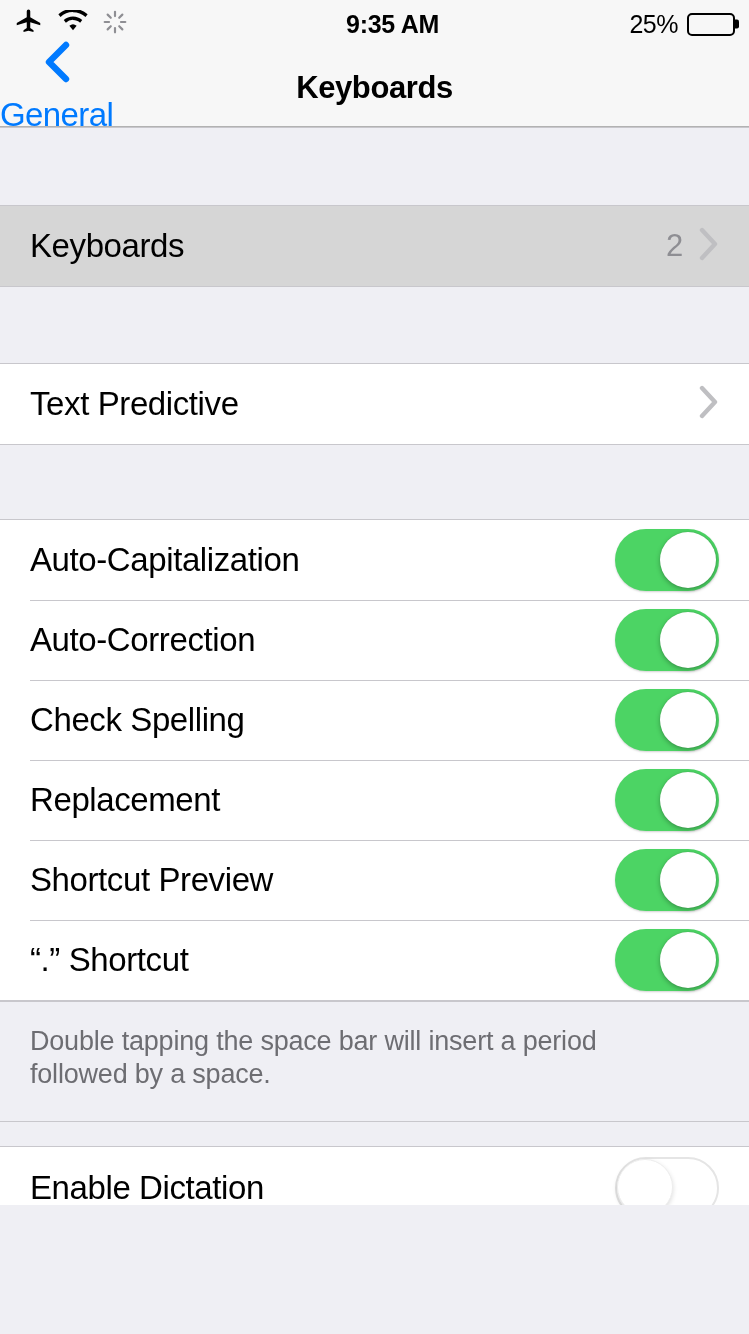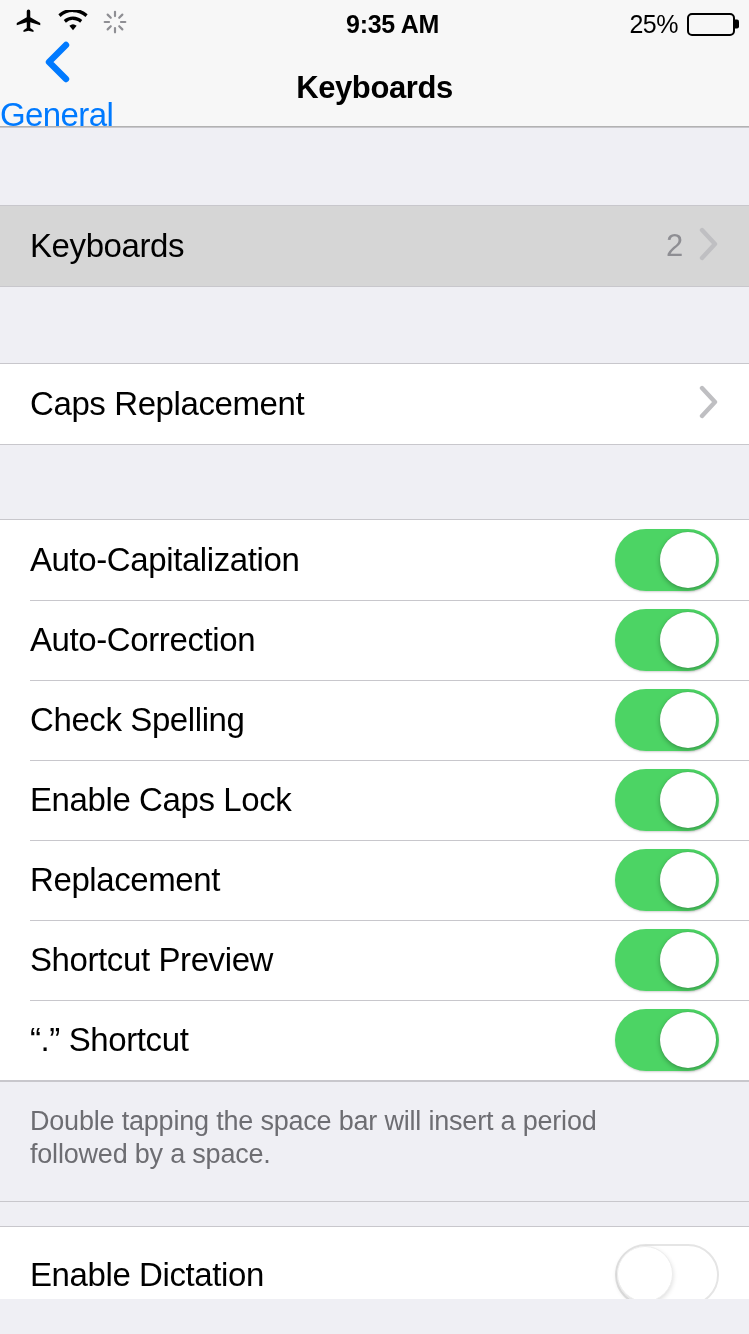--- a/index.html
+++ b/index.html
@@ -91,21 +91,21 @@
   
   .footer {
     background:#EFEFF4; border-top:1px solid #C8C7CC; border-bottom:1px solid #C8C7CC;
     padding:23px 30px 30px 30px;
   }
   .footer-text {
     font-size:27px; line-height:1.22; color:#6D6D72; letter-spacing:-0.2px;
     max-width:640px;
   }
 
-  .row-clipped { height:72px; overflow:hidden;border-radius:24px; }
+  .row-clipped { height:58px; overflow:hidden;border-radius:24px; }
   .row-clipped .switch { margin-top:24px; }
   .row-clipped .row-label { margin-top:24px; }
 </style>
 </head>
 <body>
 
 <div class="phone">
 
   <div class="statusbar">
     <div class="sb-left">
@@ -175,21 +175,21 @@
             </svg>
           </span>
         </span>
       </div>
     </div>
 
     <div class="gap" style="height:76px;"></div>
 
     <div class="group">
       <div class="row">
-        <span class="row-label">Caps Replacement</span>
+        <span class="row-label">Text Predictive</span>
         <span class="row-right">
           <span class="chev">
             <svg width="20" height="34" viewBox="0 0 10 17">
               <polyline points="1.5,1.5 8,8.5 1.5,15.5" fill="none" stroke="#BFBFC2" stroke-width="2.2" stroke-linecap="round" stroke-linejoin="round"></polyline>
             </svg>
           </span>
         </span>
       </div>
     </div>
 
@@ -211,26 +211,20 @@
           </span>
       </div>
 
       <div class="row">
         <span class="row-label">Check Spelling</span>
         <span class="switch on">
             <span class="knob"></span>
           </span>
       </div>
 
-      <div class="row">
-        <span class="row-label">Enable Caps Lock</span>
-        <span class="switch on">
-            <span class="knob"></span>
-          </span>
-      </div>
 
       <div class="row">
         <span class="row-label">Replacement</span>
         <span class="switch on">
             <span class="knob"></span>
           </span>
       </div>
 
       <div class="row">
         <span class="row-label">Shortcut Preview</span>

